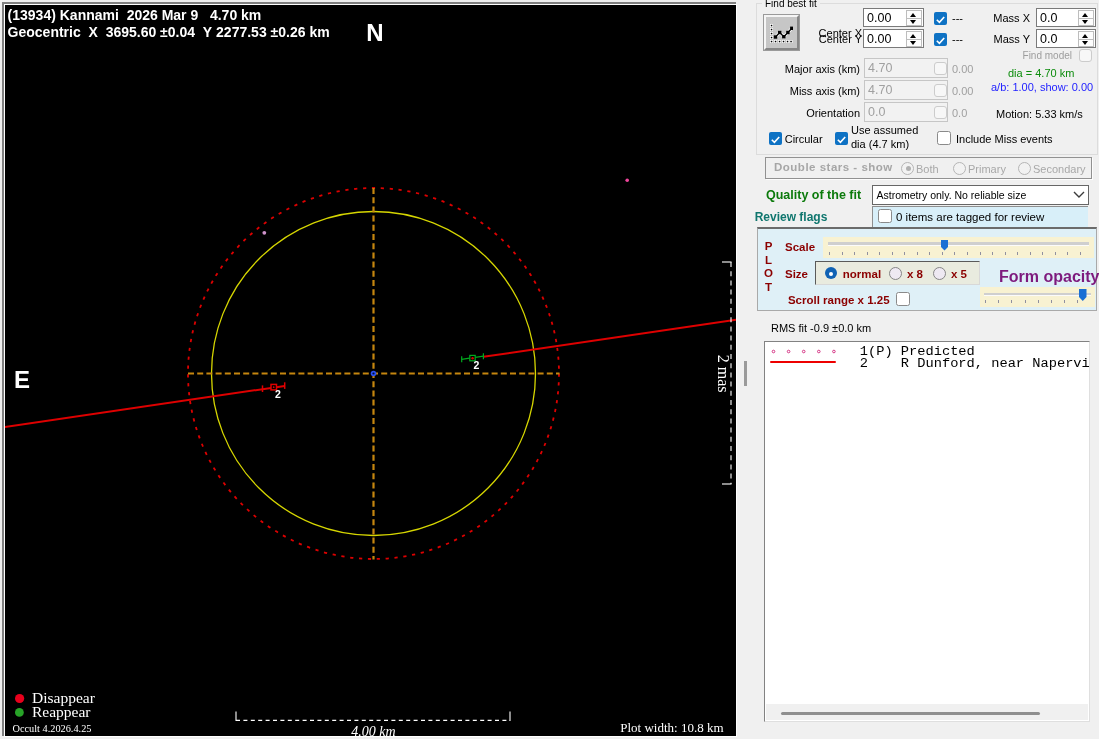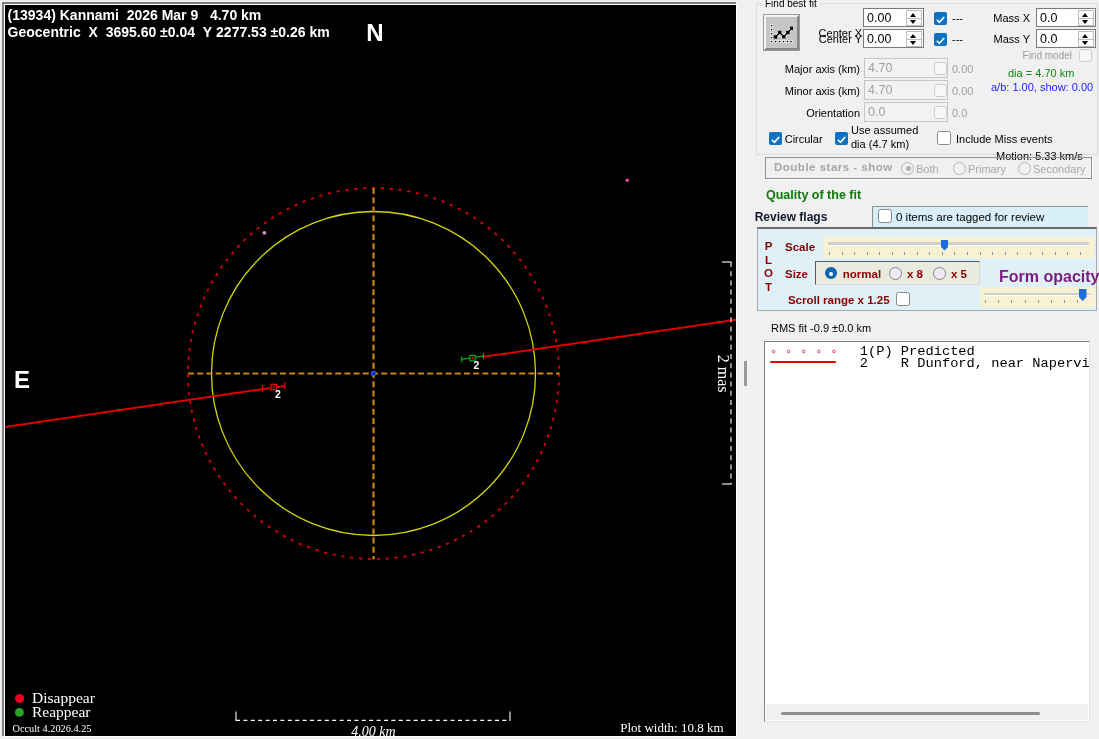--- a/index.html
+++ b/index.html
@@ -127,21 +127,21 @@
           <rect x="16.1" y="18" width="3.4" height="3.4"></rect>
           <rect x="20.2" y="13.8" width="3.4" height="3.4"></rect>
           <rect x="24.1" y="9.6" width="3.4" height="3.4"></rect>
       </g>
     </svg>
   </div>
 
   <div class="rlab" style="left:712px;top:27px;width:150px;">Center X</div>
   <div class="rlab" style="left:712px;top:33px;width:150px;">Center Y</div>
   <div class="rlab" style="left:710px;top:62.5px;width:150px;">Major axis (km)</div>
-  <div class="rlab" style="left:710px;top:84.5px;width:150px;">Minor axis (km)</div>
+  <div class="rlab" style="left:710px;top:84.5px;width:150px;">Miss axis (km)</div>
   <div class="rlab" style="left:710px;top:106.5px;width:150px;">Orientation</div>
 
   <div class="spin" style="left:863px;top:8px;width:59px;height:17px;">
     <span class="val">0.00</span>
     <span class="sbtn" style="top:1px;height:6.5px;">
         <i class="tri-u" style="top:1.5px;"></i>
       </span>
     <span class="sbtn" style="top:9px;height:6px;">
         <i class="tri-d" style="top:1px;"></i>
       </span>
@@ -216,21 +216,21 @@
   <div class="lab" style="left:952px;top:62.5px;color:#a0a0a0;">0.00</div>
   <div class="lab" style="left:952px;top:84.5px;color:#a0a0a0;">0.00</div>
   <div class="lab" style="left:952px;top:106.5px;color:#a0a0a0;">0.0</div>
 
   <div class="rlab" style="left:880px;top:12px;width:150px;">Mass X</div>
   <div class="rlab" style="left:880px;top:33px;width:150px;">Mass Y</div>
   <div class="rlab" style="left:922px;top:50px;width:150px;font-size:10px;color:#9d9d9d;">Find model</div>
   <div class="dcb" style="left:1078.5px;top:48.5px;"></div>
   <div class="lab" style="left:1008px;top:66.5px;color:#0c8c0c;text-align:right;">dia = 4.70 km</div>
   <div class="lab" style="left:991px;top:80.5px;color:#2222ff;">a/b: 1.00, show: 0.00</div>
-  <div class="lab" style="left:996px;top:107.5px;margin-top:42px;">Motion: 5.33 km/s</div>
+  <div class="lab" style="left:996px;top:107.5px;">Motion: 5.33 km/s</div>
 
   <div class="cbx" style="left:768.5px;top:131.5px;"><svg width="13" height="13">
         <path d="M2.8 6.8l2.6 2.6 4.8-5.4" stroke="#fff" stroke-width="1.6" fill="none"></path>
       </svg></div>
   <div class="lab" style="left:784.7px;top:132.7px;">Circular</div>
   <div class="cbx" style="left:834.5px;top:131.5px;"><svg width="13" height="13">
         <path d="M2.8 6.8l2.6 2.6 4.8-5.4" stroke="#fff" stroke-width="1.6" fill="none"></path>
       </svg></div>
   <div class="lab" style="left:851px;top:123.5px;">Use assumed</div>
   <div class="lab" style="left:851px;top:137.5px;">dia (4.7 km)</div>
@@ -241,22 +241,28 @@
   <div class="lab bold" style="left:774px;top:161px;font-size:11.5px;color:#a6a6a6;letter-spacing:0.5px;">Double stars - show</div>
   <div class="abs" style="left:901px;top:161.5px;width:11px;height:11px;border-radius:50%;background:#f2f2f2;border:1.5px solid #b5b5b5;"></div>
   <div class="abs" style="left:905.5px;top:166px;width:5px;height:5px;border-radius:50%;background:#b0b0b0;"></div>
   <div class="lab" style="left:916px;top:162.5px;color:#a8a8a8;">Both</div>
   <div class="abs" style="left:953px;top:161.5px;width:11px;height:11px;border-radius:50%;background:#f2f2f2;border:1.5px solid #b5b5b5;"></div>
   <div class="lab" style="left:968px;top:162.5px;color:#a8a8a8;">Primary</div>
   <div class="abs" style="left:1018px;top:161.5px;width:11px;height:11px;border-radius:50%;background:#f2f2f2;border:1.5px solid #b5b5b5;"></div>
   <div class="lab" style="left:1033px;top:162.5px;color:#a8a8a8;">Secondary</div>
 
   <div class="lab bold" style="left:766px;top:188px;font-size:12.5px;color:#0b7a0b;">Quality of the fit</div>
-
-  <div class="rlab bold" style="left:716px;top:209.5px;width:150px;font-size:12px;color:#0f172a;">Review flags</div>
+  <div class="abs" style="left:871.5px;top:184.5px;width:215px;height:18px;background:#fff;border:1px solid #666666;">
+    <span style="position:absolute;left:4px;top:3px;font-size:10.5px;">Astrometry only. No reliable size</span>
+    <svg style="position:absolute;right:3px;top:5px;" width="12" height="8">
+        <path d="M1 1l5 5 5-5" stroke="#3c3c3c" stroke-width="1.4" fill="none"></path>
+      </svg>
+  </div>
+
+  <div class="rlab bold" style="left:716px;top:209.5px;width:150px;font-size:12px;color:#0f766e;">Review flags</div>
   <div class="abs" style="left:872px;top:205.5px;width:215px;height:20px;background:#d8eff9;border-top:1px solid #8e8e8e;border-left:1px solid #8e8e8e;"></div>
   <div class="ucb" style="left:877.5px;top:209px;"></div>
   <div class="lab" style="left:896px;top:210.5px;font-size:11.5px;">0 items are tagged for review</div>
 
   <div class="abs" style="left:757px;top:227px;width:338px;height:81px;background:#dff0f7;border-top:2px solid #6b6b6b;border-left:1px solid #a9a9a9;border-right:1px solid #a9a9a9;border-bottom:1px solid #a9a9a9;"></div>
   <div class="abs bold" style="left:763px;top:240px;width:11px;font-size:11.5px;color:#8b0000;line-height:13.5px;text-align:center;">P<br>L<br>O<br>T</div>
   <div class="lab bold" style="left:785px;top:241px;font-size:11.5px;color:#8b0000;">Scale</div>
   <div class="abs" style="left:823px;top:236.5px;width:271px;height:21.5px;background:#f8f2d2;"></div>
   <div class="abs" style="left:828px;top:242px;width:261px;height:2.5px;background:#cfcfcf;border-bottom:1px solid #fbfbfb;"></div>
   <div class="abs" style="left:829px;top:251.5px;width:260px;height:3.5px;background:repeating-linear-gradient(90deg,#9090a0 0,#9090a0 1px,transparent 1px,transparent 12.55px);"></div>

